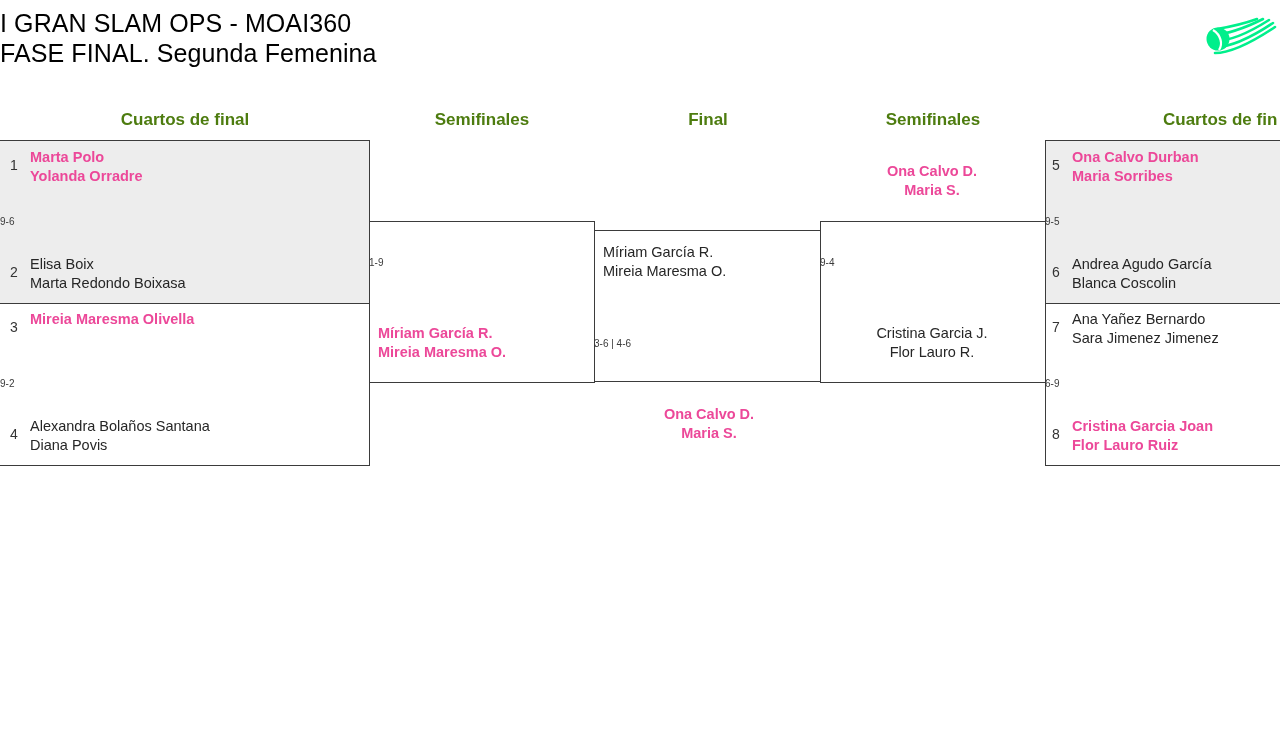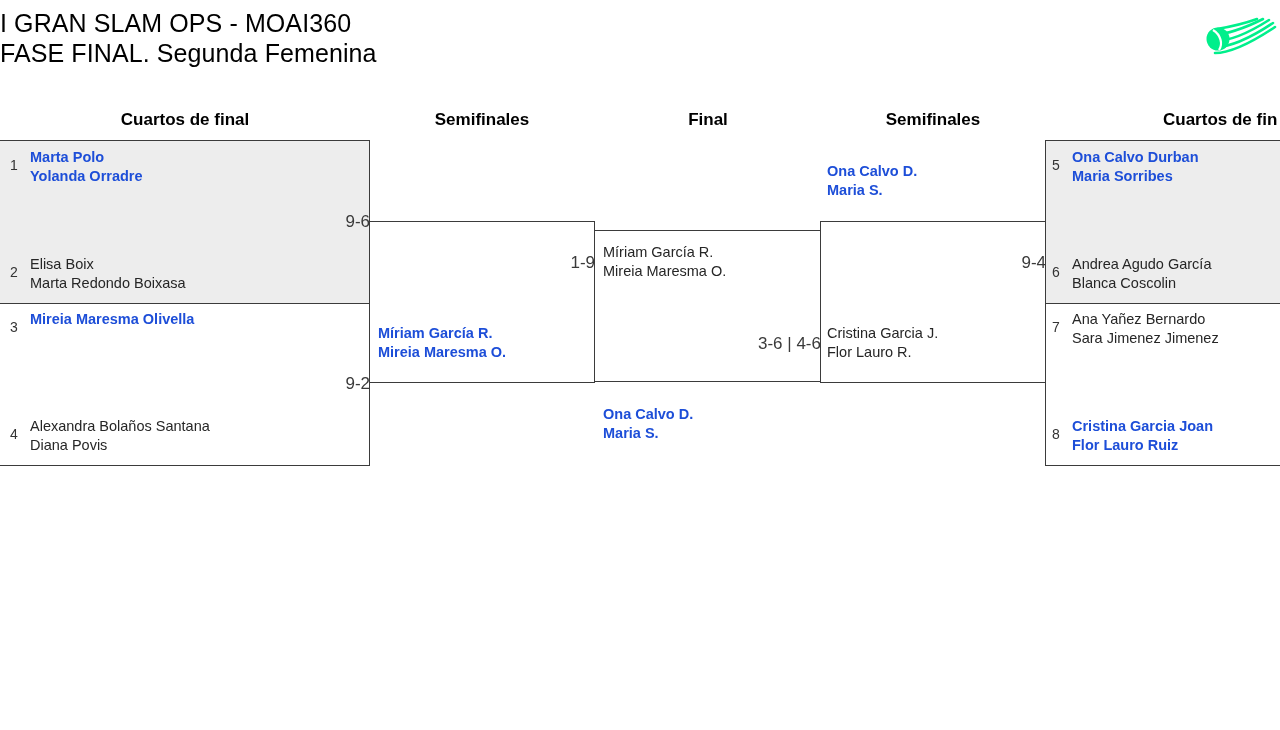--- a/index.html
+++ b/index.html
@@ -14,50 +14,50 @@
   .title{position:absolute;left:0;top:8px;width:900px;}
   .title-line{
     font-size:25px;line-height:30px;font-weight:400;color:#000;
     letter-spacing:.1px;white-space:nowrap;
   }
   .logo{position:absolute;left:1201px;top:17px;width:80px;height:42px;}
 
   
   .round-head{
     position:absolute;top:109px;font-size:17px;line-height:22px;
-    font-weight:700;color:#000000;white-space:nowrap;
+    font-weight:700;color:#4d7c0f;white-space:nowrap;
   }
   .rh-center{text-align:center;}
 
   
   .box{position:absolute;border:1px solid #3b3b3b;box-sizing:border-box;}
   .box.shaded{background:#ededed;}
   .box.plain{background:#ffffff;}
   .box.noleft{border-left:none;}
   .box.noright{border-right:none;}
 
   
   .team{position:absolute;white-space:nowrap;}
   .team .seed{
     position:absolute;font-size:14px;line-height:16px;color:#333;
     font-weight:400;top:9px;
   }
   .nm{font-size:14.5px;line-height:19px;color:#1a1a1a;white-space:nowrap;}
-  .nm.win{font-weight:700;color:#1d4ed8;}
+  .nm.win{font-weight:700;color:#ec4899;}
   .nm.lose{font-weight:400;color:#262626;}
 
   .team.left .seed{left:0;}
   .team.left .names{margin-left:20px;text-align:left;}
   .team.leftplain .names{text-align:left;}
-  .team.rightplain .names{text-align:left;}
+  .team.rightplain .names{text-align:center;}
 
   
   .score{
-    position:absolute;font-size:17px;line-height:18px;color:#3a3a3a;
-    font-weight:400;text-align:right;white-space:nowrap;
+    position:absolute;font-size:10px;line-height:18px;color:#3a3a3a;
+    font-weight:400;text-align:left;white-space:nowrap;
   }
 </style>
 </head>
 <body>
 
 <div class="stage">
 
   <div class="title">
     <div class="title-line">I GRAN SLAM OPS - MOAI360</div>
     <div class="title-line">FASE FINAL. Segunda Femenina</div>

